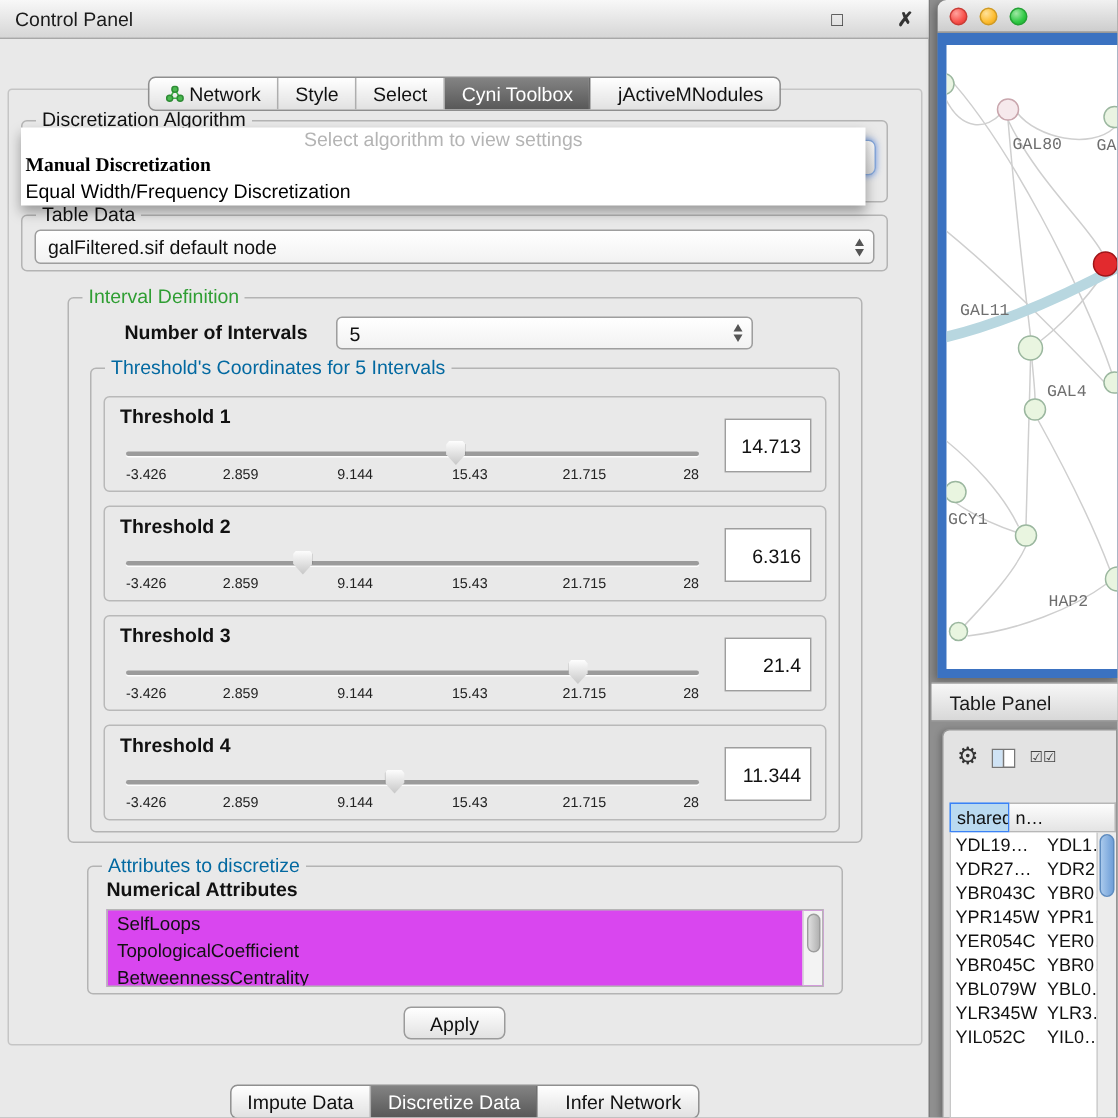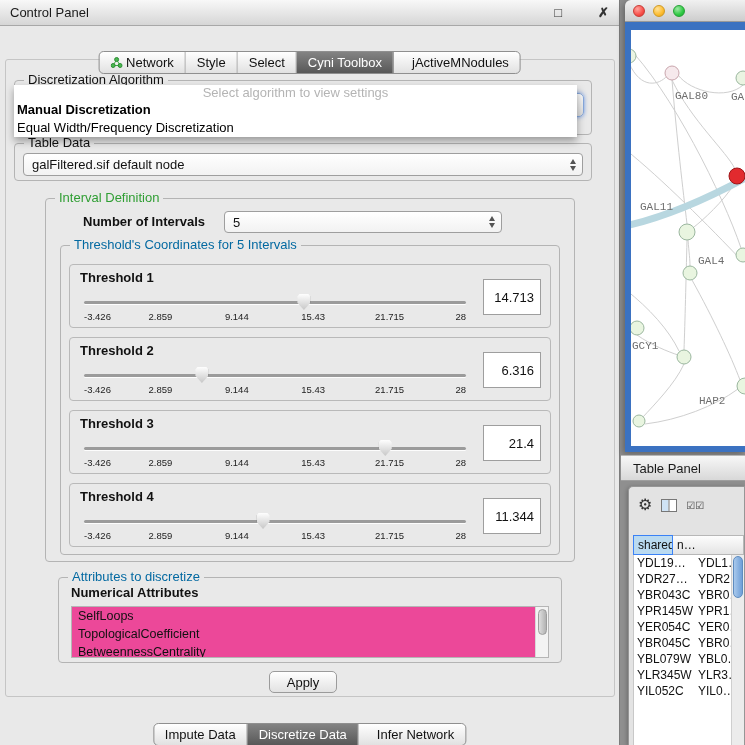--- a/index.html
+++ b/index.html
@@ -44,33 +44,33 @@
   .threshold-panel { position:relative; height:64px; margin:0 8px 9px 8px; border:1px solid #b9b9b9; border-radius:4px; background:#e9e9e9; }
   .th-label { position:absolute; left:10px; top:5px; font-weight:bold; font-size:13px; color:#111; }
   .th-slider-area { position:absolute; left:14px; right:84px; top:26px; height:34px; }
   .th-track { position:absolute; left:0; right:0; top:10px; height:3px; background:#9b9b9b; border-radius:2px; box-shadow:0 1px 0 rgba(255,255,255,.9); }
   .th-thumb { position:absolute; top:-7px; width:13px; height:16px; background:linear-gradient(#fefefe,#c7c7c7); clip-path:polygon(15% 0,85% 0,100% 15%,100% 55%,50% 100%,0 55%,0 15%); filter:drop-shadow(0 1px 1px rgba(0,0,0,.45)); }
   .th-ticks { position:absolute; left:0; right:0; top:20px; height:12px; font-size:9.5px; color:#222; }
   .tick { position:absolute; transform:translateX(-50%); white-space:nowrap; }
   .th-value { position:absolute; right:9px; top:14px; width:58px; height:36px; background:#fff; border:1px solid #9e9e9e; font-size:13px; color:#111; display:flex; align-items:center; justify-content:flex-end; padding-right:6px; }
 
   .attr-title { position:absolute; left:12px; top:7px; font-weight:bold; font-size:13px; color:#111; }
-  .attr-list { position:absolute; left:12px; right:12px; top:28px; bottom:4px; background:#ec4899; border:1px solid #b5b5b5; overflow:hidden; font-size:12.5px; }
+  .attr-list { position:absolute; left:12px; right:12px; top:28px; bottom:4px; background:#d946ef; border:1px solid #b5b5b5; overflow:hidden; font-size:12.5px; }
   .attr-item { line-height:18px; padding-left:6px; color:#111; white-space:nowrap; }
   .attr-scroll { position:absolute; right:0; top:0; bottom:0; width:13px; background:#f3f3f3; border-left:1px solid #d8d8d8; }
   .attr-thumb { position:absolute; left:1.5px; top:2px; width:9px; height:26px; background:linear-gradient(90deg,#dedede,#b2b2b2); border:1px solid #9d9d9d; border-radius:5px; }
 
   .apply-btn { position:absolute; left:269px; top:671px; width:68px; height:22px; border:1px solid #9b9b9b; border-radius:5px; background:linear-gradient(#ffffff,#e2e2e2); font-size:13px; color:#111; font-family:inherit; }
 
   
   .combo-fragment { position:absolute; left:556px; top:93px; width:28px; height:24px; border-radius:5px; background:linear-gradient(#fdfdfd,#dcdcdc); border:1px solid #86a8dc; box-shadow:0 0 4px rgba(90,140,230,.85); z-index:5; }
   .algo-popup { position:absolute; left:14px; top:85px; width:563px; height:52px; background:#fff; box-shadow:0 4px 8px rgba(0,0,0,.35); z-index:10; }
   .popup-placeholder { height:16px; text-align:center; color:#b4b4b4; font-size:13px; line-height:15px; }
   .popup-item { font-size:13px; line-height:18px; padding-left:3px; color:#000; white-space:nowrap; }
-  .popup-item.bold { font-weight:bold; }
+  .popup-item.bold { font-weight:bold;font-family:Liberation Serif, serif; }
 
   
   .bg-strip { position:absolute; left:620px; top:0; width:125px; height:745px; background:#8f8f8f; z-index:0; }
 
   .network-window { position:absolute; left:625px; top:0; width:120px; height:452px; z-index:1; box-shadow:-2px 2px 6px rgba(0,0,0,.3); border-radius:6px 0 0 0; }
   .nw-titlebar { position:absolute; top:0; left:0; right:0; height:22px; background:linear-gradient(#f1f1f1,#cdcdcd); border-bottom:1px solid #999; border-radius:6px 0 0 0; display:flex; align-items:center; padding-left:8px; gap:8px; }
   .tl { width:12px; height:12px; border-radius:50%; }
   .tl.red    { background:radial-gradient(circle at 35% 30%, #ffa39d, #f8504a 60%, #d8322c); border:1px solid #c93b35; }
   .tl.yellow { background:radial-gradient(circle at 35% 30%, #ffe29a, #fdbc2f 60%, #de9e1b); border:1px solid #d09a23; }
   .tl.green  { background:radial-gradient(circle at 35% 30%, #9fe8a4, #2ec943 60%, #1da331); border:1px solid #24a135; }

